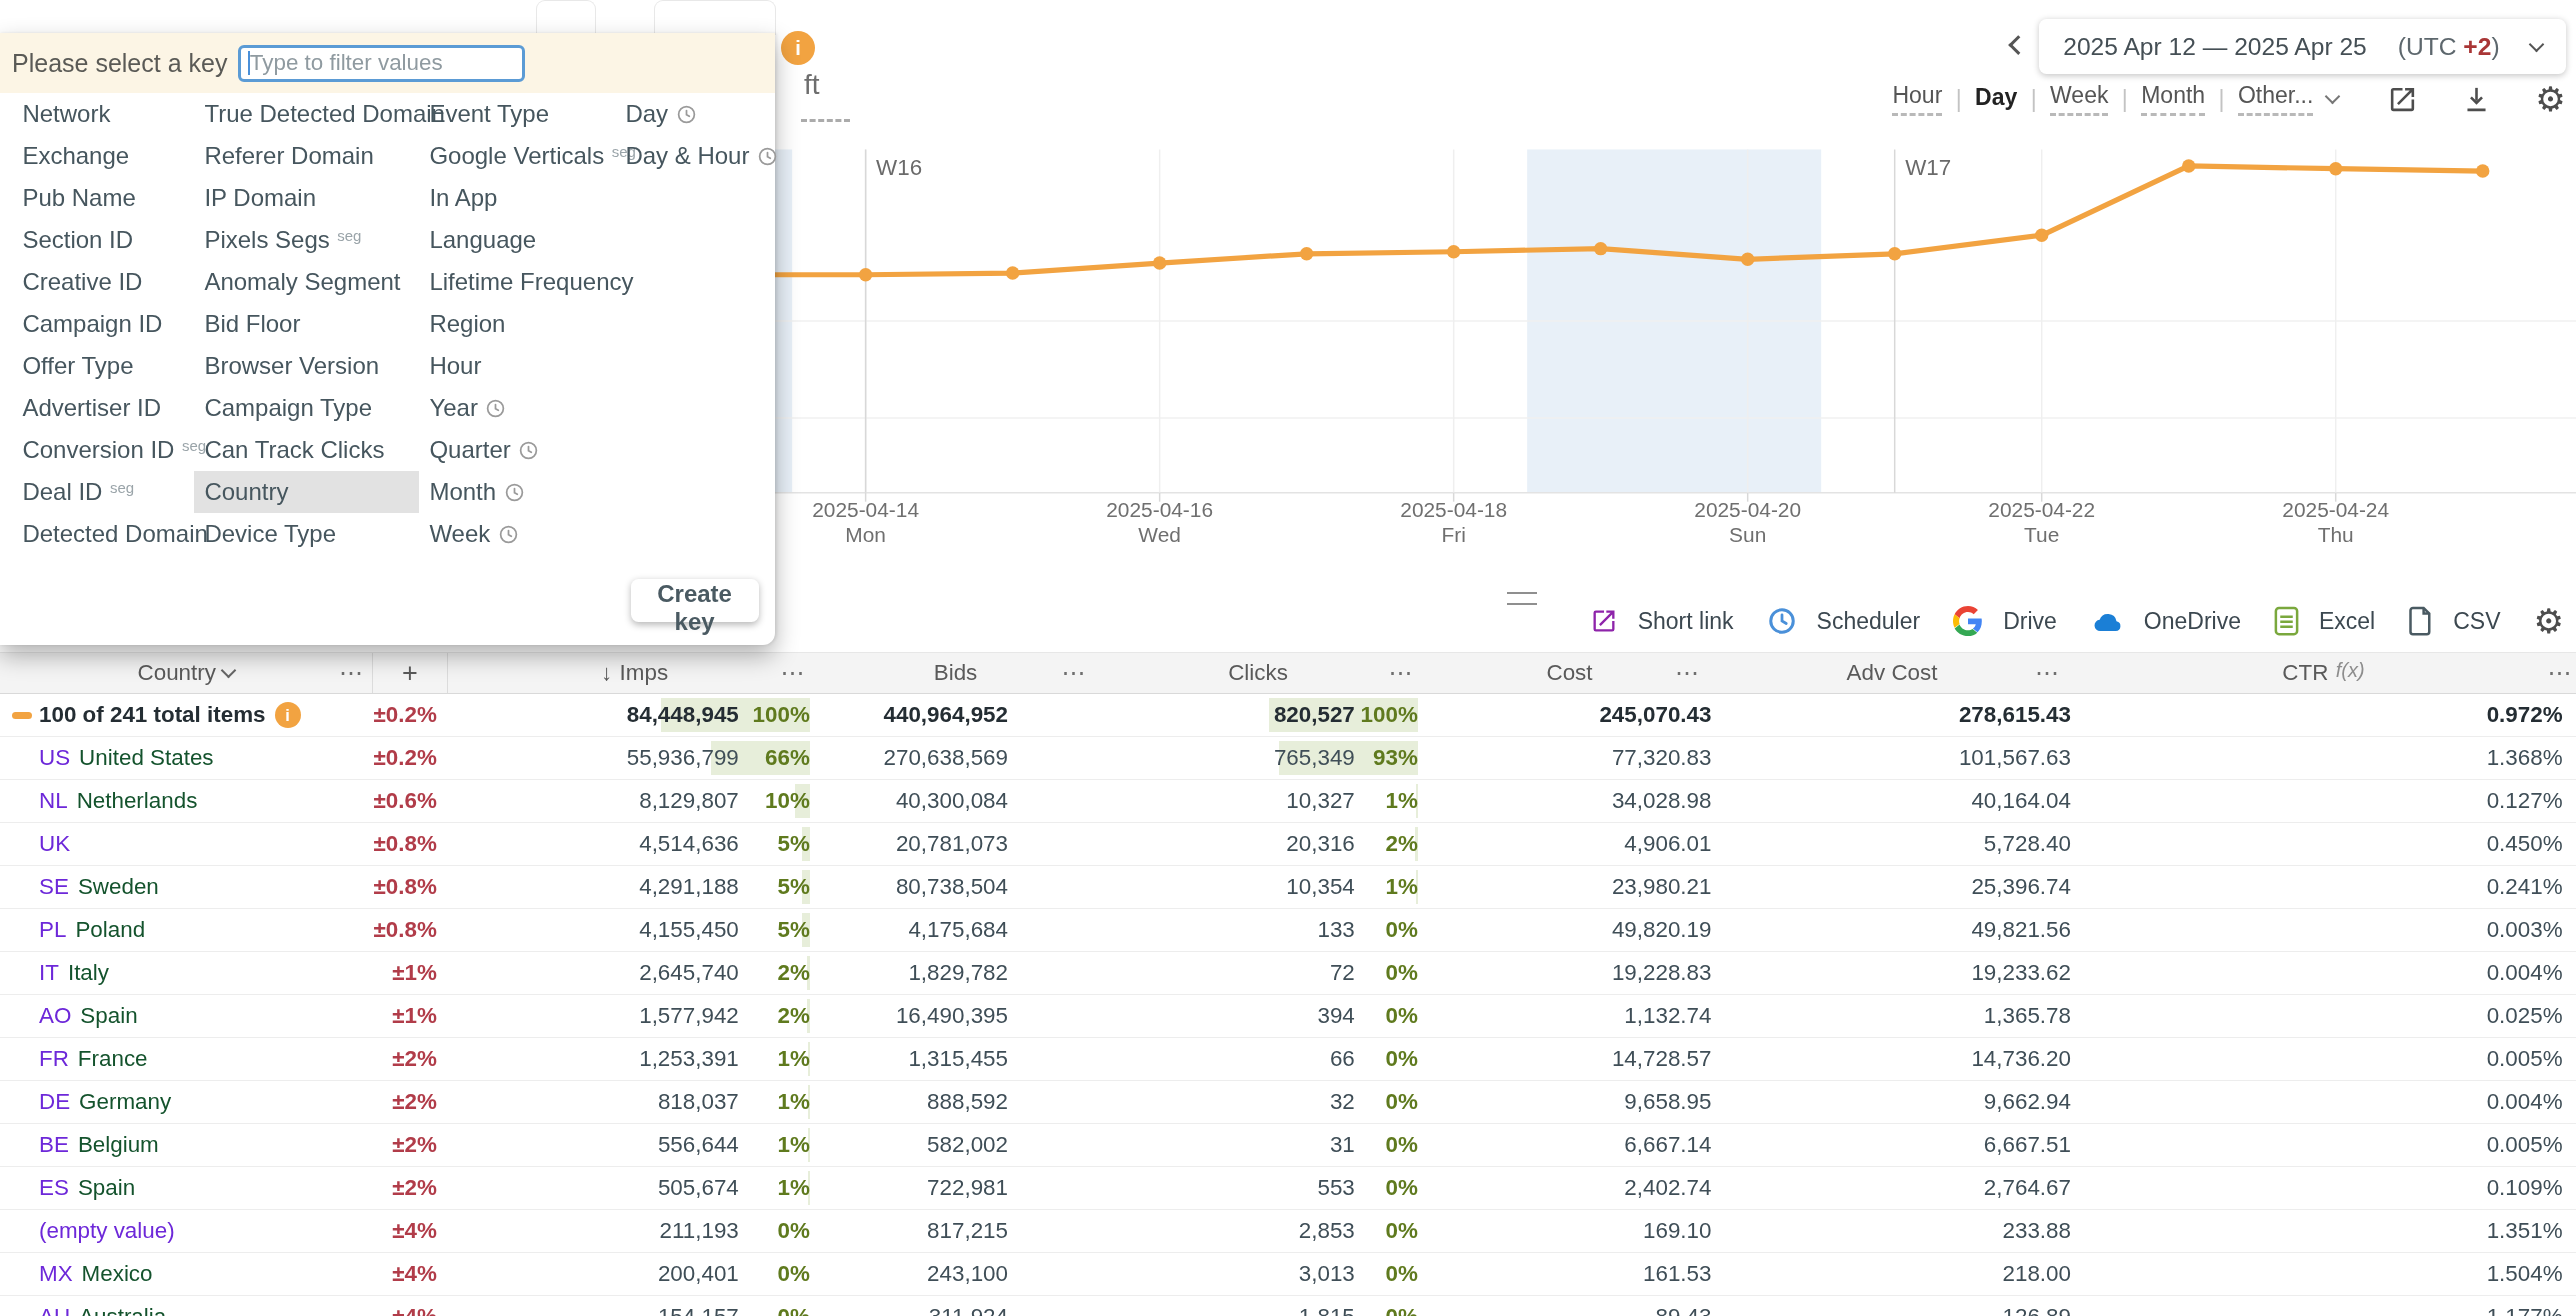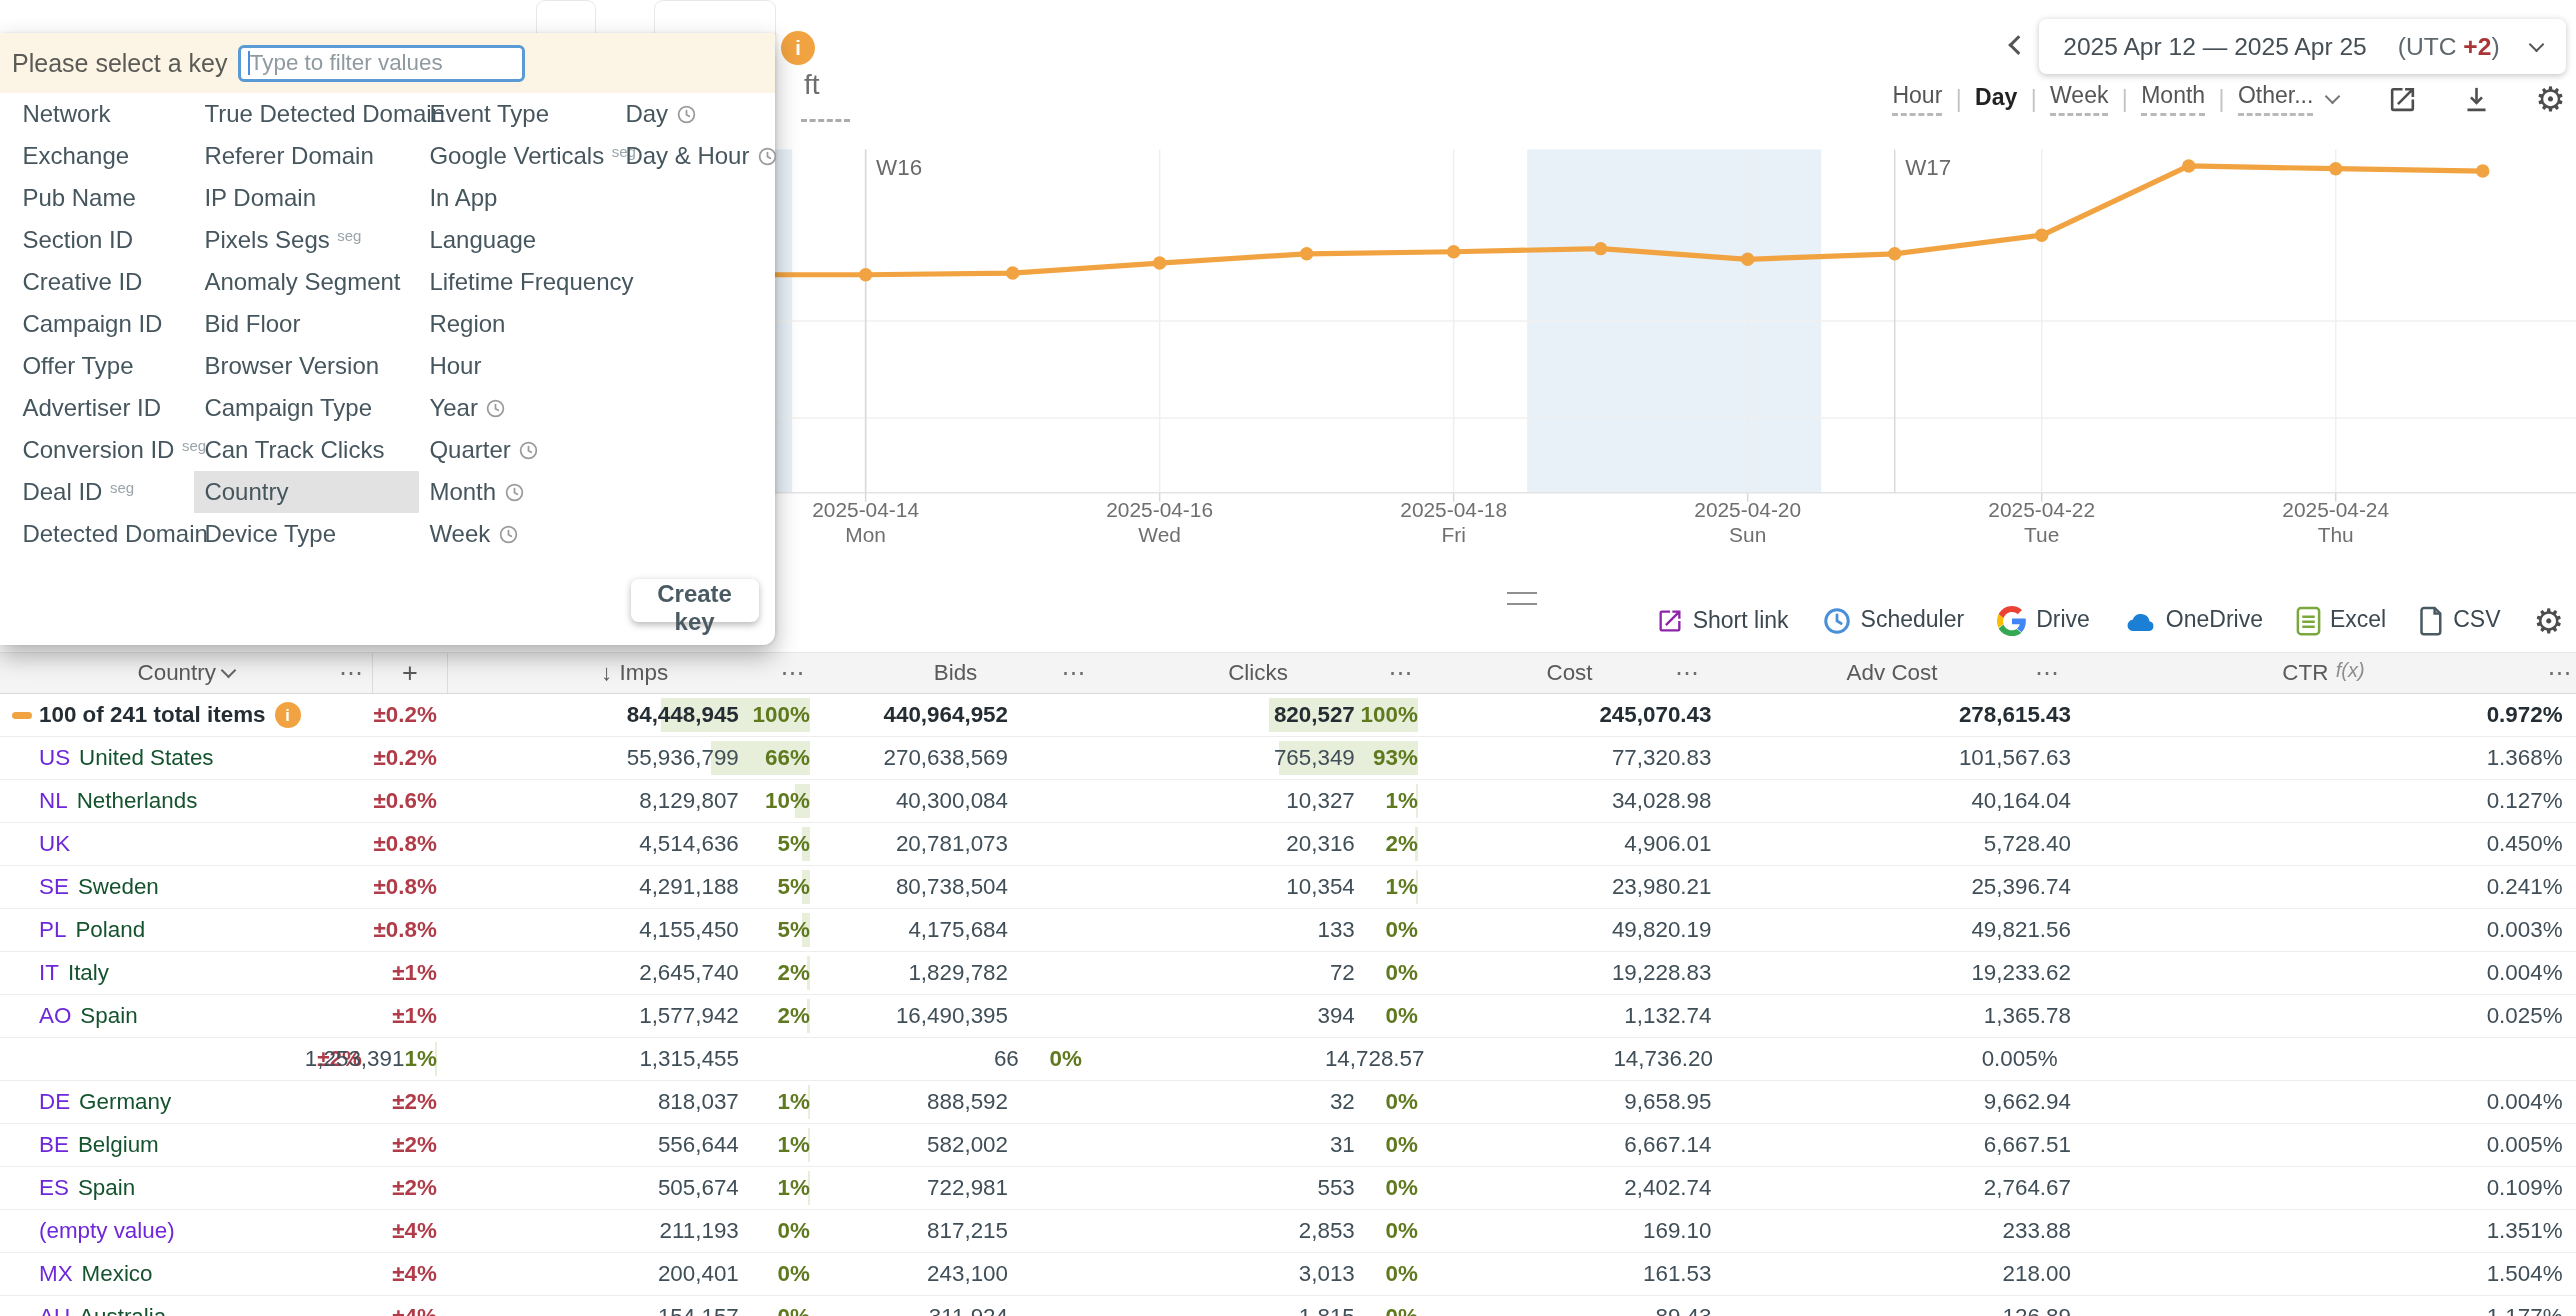--- a/index.html
+++ b/index.html
@@ -34,21 +34,21 @@
                background:#f2a341;color:#fff;display:flex;align-items:center;justify-content:center;
                font-size:20px;font-weight:700;z-index:6;}
   .frag{position:absolute;left:804px;top:69px;font-size:28px;color:#6e6e6e;z-index:3;}
   .frag-dash{position:absolute;left:801px;top:119px;width:49px;border-top:3.7px dashed #ababab;z-index:3;}
   
   .drag-handle{position:absolute;left:1507px;top:592px;width:30px;height:9px;
                border-top:2.2px solid #8f8f8f;border-bottom:2.2px solid #8f8f8f;z-index:6;cursor:row-resize;}
   
   .export-bar{position:absolute;top:597px;right:0;height:48px;display:flex;align-items:center;
               gap:33px;padding-right:12px;z-index:10;font-size:23px;color:#3c4850;}
-  .exp{display:flex;align-items:flex-start;gap:9px;cursor:pointer;}
+  .exp{display:flex;align-items:center;gap:20px;cursor:pointer;}
   .exp svg{display:block;}
   
   .table{position:absolute;top:652px;left:0;width:2576px;z-index:10;background:#fff;}
   .thead,.trow{display:grid;grid-template-columns:373px 75px 373px 269px 336px 287px 358px 505px;}
   .thead{height:40px;background:#f4f4f4;border-top:0.7px solid #e7e7e7;border-bottom:0.7px solid #d9d9d9;
          font-size:22.4px;color:#5a5a5a;align-items:center;}
   .hcell{position:relative;height:100%;display:flex;align-items:center;justify-content:center;gap:7.5px;}
   .hcell .dots{position:absolute;top:50%;transform:translateY(-50%);color:#6e6e6e;font-size:24px;cursor:pointer;}
   .hcell.b-r{border-right:0.7px solid #dcdcdc;}
   .hfx{font-style:italic;color:#8d8d8d;font-size:20px;position:relative;top:-3px;}
@@ -460,20 +460,24 @@
         <div class="c-group clicks">
           <span class="bar" style="width: 0px;"></span>
           <span class="val">394</span>
           <span class="pct">0%</span>
         </div>
         <div class="c-cost">1,132.74</div>
         <div class="c-adv">1,365.78</div>
         <div class="c-ctr">0.025%</div>
       </div>
       <div class="trow">
+        <div class="c-country">
+          <span class="code">FR</span>
+          <span class="cname">France</span>
+        </div>
         <div class="c-pm">±2%</div>
         <div class="c-group imps">
           <span class="bar" style="width: 1.5px;"></span>
           <span class="val">1,253,391</span>
           <span class="pct">1%</span>
         </div>
         <div class="c-bids">1,315,455</div>
         <div class="c-group clicks">
           <span class="bar" style="width: 0px;"></span>
           <span class="val">66</span>

